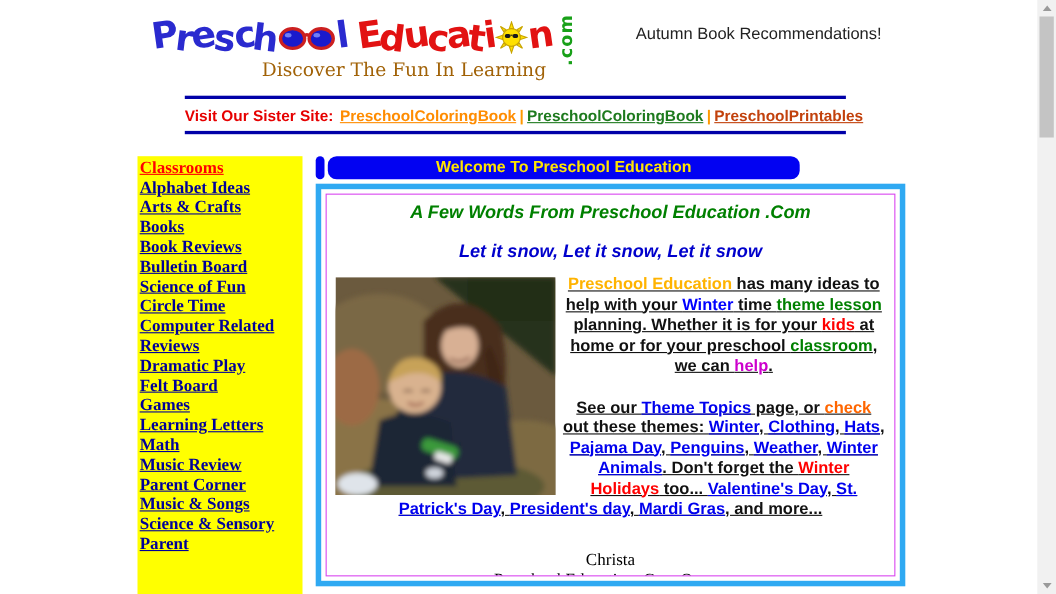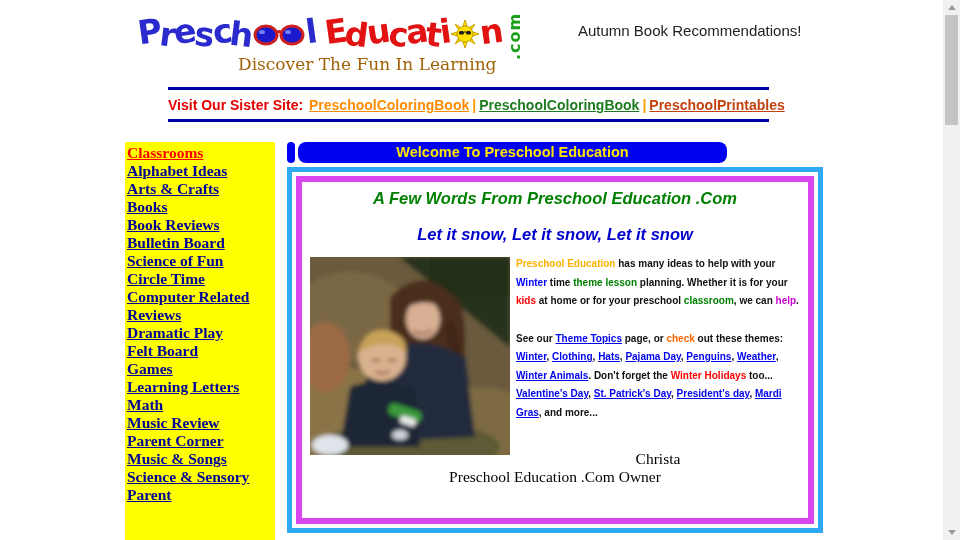--- a/index.html
+++ b/index.html
@@ -44,28 +44,28 @@
   
   .welcome-bar { position:absolute; left:287px; top:142px; width:440px; height:21px; }
   .cap { position:absolute; left:0; top:0; width:8px; height:21px;
          background:#0202F2; border-radius:8px; }
   .bar { position:absolute; left:11px; right:0; top:0; height:21px; background:#0202F2;
          border-radius:8px; color:#FFE400; font-weight:bold; font-size:14.5px;
          text-align:center; line-height:21px; }
 
   .content-box { position:absolute; left:287px; top:167px; width:536px; height:366px;
                  border:5px solid #2FA9F2; background:#fff; }
-  .content-inner { position:absolute; inset:4px; border:6px solid #d946ef;
+  .content-inner { position:absolute; inset:4px; border:1px solid #d946ef;
                    padding:7px 8px 4px; overflow:hidden; }
   .intro-heading { text-align:center; color:#008000; font-weight:bold; font-style:italic;
                    font-size:16.5px; }
   .snow-line { text-align:center; color:#0000CC; font-weight:bold; font-style:italic;
                font-size:16.5px; margin-top:17px; }
-  .flow { margin-top:11px; font-weight:bold; font-size:10px;
-          line-height:18.5px; color:#111; }
+  .flow { margin-top:11px; text-align:center; font-weight:bold; font-size:15px;
+          line-height:18.5px; color:#111;text-decoration:underline; }
   .photo { float:left; width:200px; height:198px; margin:2px 6px 2px 0; }
   .para { margin:0 0 19px; }
   .para:last-of-type { margin-bottom:0; }
   .inline-link { color:#0000EE; text-decoration:underline; cursor:pointer; }
   .signature { text-align:center; font-family:"Liberation Serif", serif;
                font-size:15.5px; font-weight:normal; margin-top:28px; line-height:18px;
                color:#000; }
 
   
   .scrollbar { position:absolute; right:0; top:0; width:17px; height:540px;

